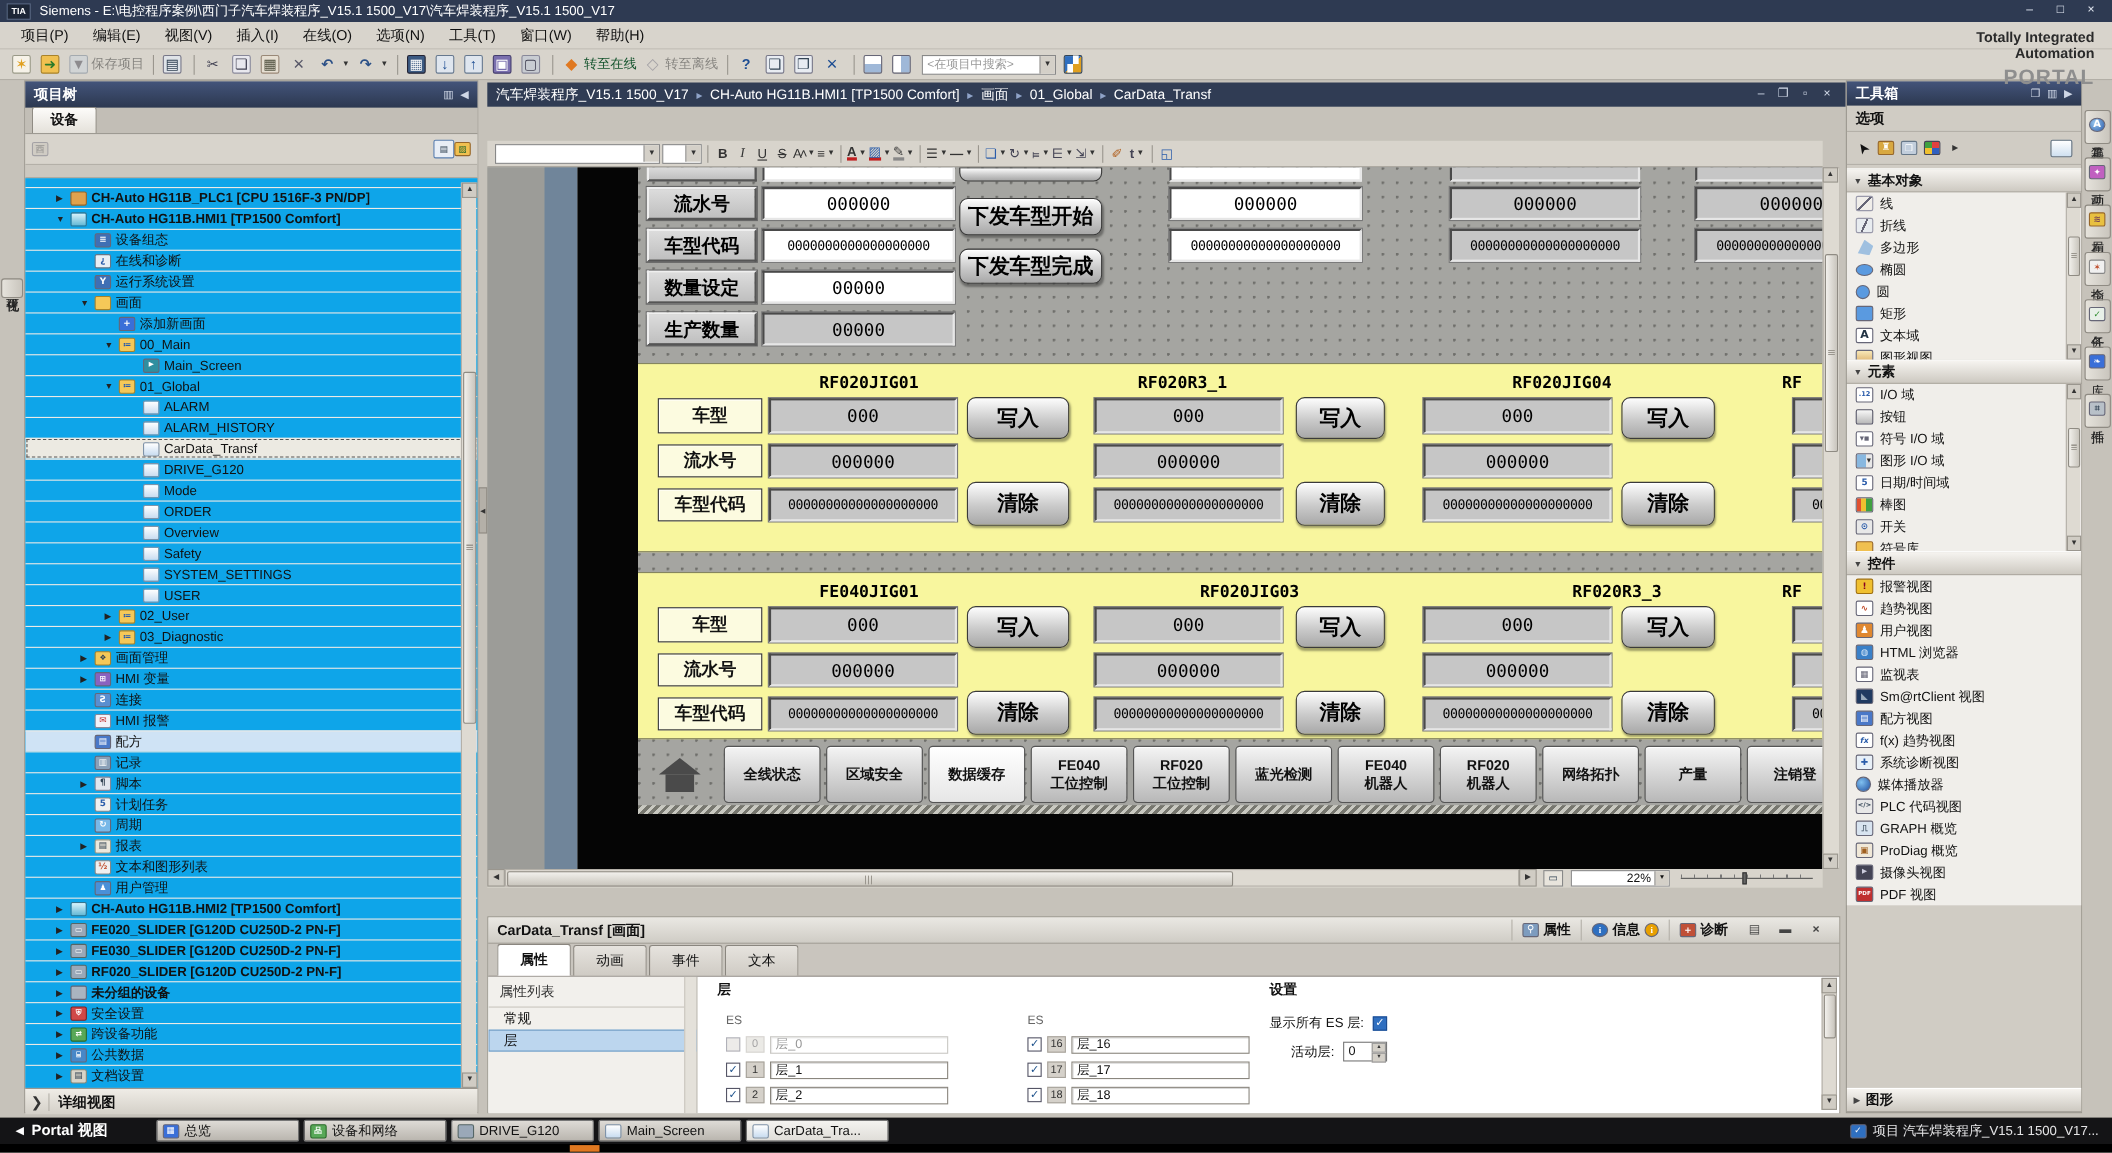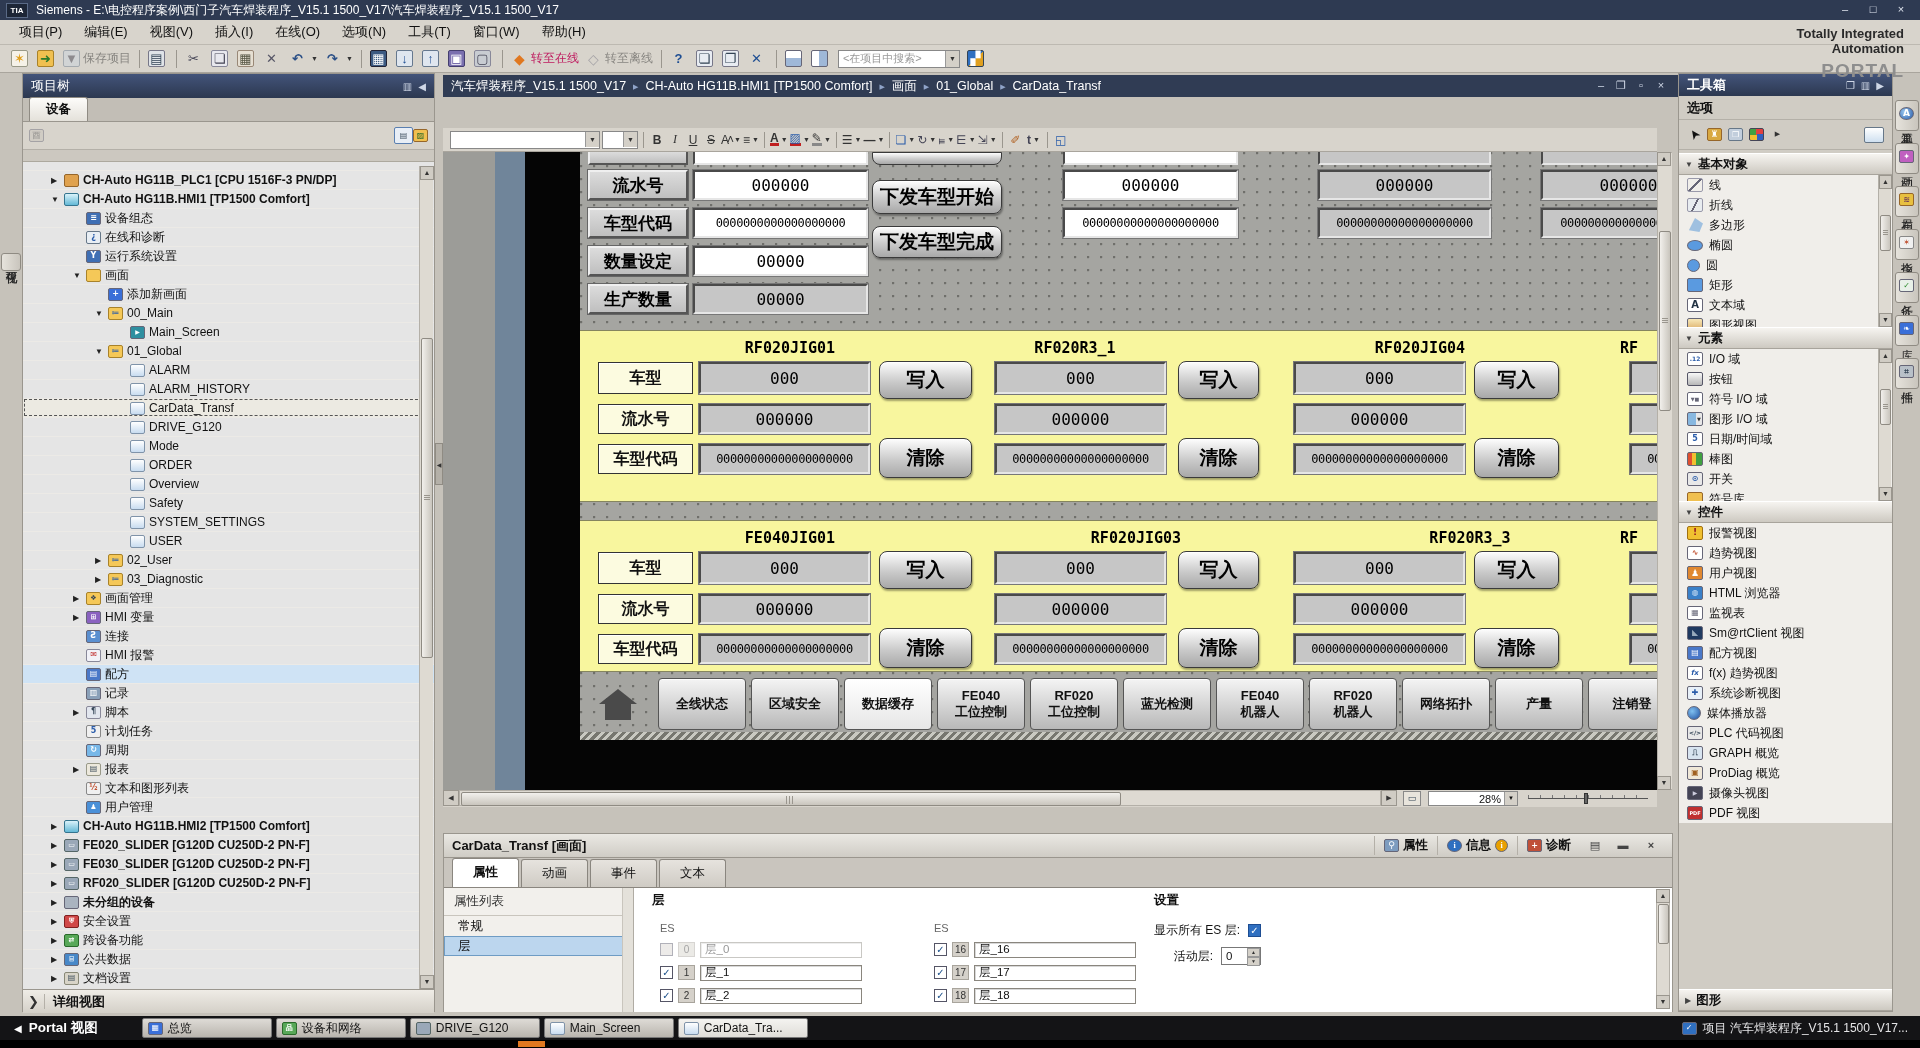--- a/index.html
+++ b/index.html
@@ -29,52 +29,52 @@
   .m-paste .mtg{background:#e6dfd2;border:1px solid #987;color:#554}.m-paste .mtg::before{content:"▦"}
   .m-del .mtg::before{content:"✕";color:#556}
   .m-undo .mtg::before{content:"↶";color:#2a4f86;font-weight:bold}
   .m-redo .mtg::before{content:"↷";color:#2a4f86;font-weight:bold}
   .m-compile .mtg{background:#3c5a82;color:#fff;border:1px solid #223}.m-compile .mtg::before{content:"▦"}
   .m-download .mtg{background:#dfe6ef;border:1px solid #66788e;color:#1d4d92;font-weight:bold}.m-download .mtg::before{content:"↓"}
   .m-upload .mtg{background:#dfe6ef;border:1px solid #66788e;color:#1d4d92;font-weight:bold}.m-upload .mtg::before{content:"↑"}
   .m-sim .mtg{background:#7a6fae;color:#fff;border:1px solid #443e6e}.m-sim .mtg::before{content:"▣"}
   .m-stop .mtg{background:#c8ccd2;border:1px solid #889;color:#445}.m-stop .mtg::before{content:"▢"}
   .m-online .mtg::before{content:"◆";color:#e07820;font-size:14px}
-  .m-online .mtl{color:#be185d}
+  .m-online .mtl{color:#14532d}
   .m-offline .mtg::before{content:"◇";color:#667;font-size:14px}
   .m-diag .mtg::before{content:"?";color:#1d4d92;font-weight:bold}
   .m-win1 .mtg{background:#e8ecf2;border:1px solid #778;color:#345}.m-win1 .mtg::before{content:"❏"}
   .m-win2 .mtg{background:#e8ecf2;border:1px solid #778;color:#345}.m-win2 .mtg::before{content:"❐"}
   .m-cross .mtg::before{content:"✕";color:#1d4d92;font-weight:bold}
   .m-split1 .mtg{background:linear-gradient(#fff 50%,#9fb8d8 50%);border:1px solid #667}
   .m-split2 .mtg{background:linear-gradient(90deg,#fff 50%,#9fb8d8 50%);border:1px solid #667}
   .scombo{width:122px;height:18px;background:#fff;border:1px solid #888;display:flex;align-items:center;margin:0 4px;font-size:11px}
   .scombo .ph{flex:1;color:#999;padding-left:4px;white-space:nowrap;overflow:hidden}
   .scombo .cdd{width:14px;height:16px;background:#d4d0c8;border-left:1px solid #999;font-size:7px;text-align:center;line-height:16px;color:#333}
   .m-tia .mtg{background:linear-gradient(135deg,#2f6fc0 50%,#e0a020 50%);border:1px solid #345;color:#fff}.m-tia .mtg::before{content:"▞"}
   #brand{position:absolute;top:26px;right:16px;text-align:right;z-index:6}
   #brand .b1{font-size:13px;font-weight:bold;color:#2a2a2a}
   #brand .b2{font-size:19px;font-weight:bold;color:#8e8e8e;letter-spacing:1px}
   
   #leftstrip{position:absolute;left:0;top:73px;width:22px;height:943px;background:#c6c2ba}
   .vtab{writing-mode:vertical-rl;background:linear-gradient(90deg,#e6e3dc,#c9c5bd);border:1px solid #8f8b83;border-radius:3px;font-size:12px;color:#222;padding:8px 2px;display:flex;align-items:center;gap:4px}
   #vistab{position:absolute;left:1px;top:180px;width:20px}
   
   #treepanel{position:absolute;left:22px;top:73px;width:413px;height:939px;background:#d0ccc4;border:1px solid #9a968e}
-  .phead{position:absolute;left:0;top:0;width:100%;height:24px;background:linear-gradient(#43547a,#2c3850);color:#fff;display:flex;align-items:center;padding:0 8px;font-size:13px;font-weight:normal}
+  .phead{position:absolute;left:0;top:0;width:100%;height:24px;background:linear-gradient(#43547a,#2c3850);color:#fff;display:flex;align-items:center;padding:0 8px;font-size:13px;font-weight:bold}
   .phead .sp{flex:1}
   .hico{color:#cfd7e6;font-size:10px;margin-left:6px}
   .ptabs{position:absolute;left:0;top:24px;width:100%;height:24px;background:#c2beb6;border-bottom:1px solid #9a968e;display:flex;align-items:flex-end;padding-left:6px}
   .dtab{background:linear-gradient(#fdfcfa,#e4e1da);border:1px solid #8f8b83;border-bottom:none;border-radius:3px 3px 0 0;padding:3px 16px;font-size:12.5px;font-weight:bold}
   .pbar{position:absolute;left:0;top:48px;width:100%;height:28px;background:#d8d4cc;border-bottom:1px solid #b4b0a8;display:flex;align-items:center;padding:0 6px}
   .pbar .sp{flex:1}
   .chip{display:inline-flex;align-items:center;justify-content:center;width:15px;height:13px;border:1px solid #667;border-radius:2px;background:#b8c8d8;font:700 8px/1 "DejaVu Sans",sans-serif;color:#fff;flex:none}
   .fr{border:1px solid #5a7fb0;background:#e8eef6;width:19px;height:17px}
   .pcols{position:absolute;left:0;top:76px;width:100%;height:12px;background:#ccc8c0;border-bottom:1px solid #aca89e}
-  .pbody{position:absolute;left:0;top:88px;width:100%;height:827px;background:#e5e5e5;overflow:hidden;padding-top:8px}
+  .pbody{position:absolute;left:0;top:88px;width:100%;height:827px;background:#0ea5e9;overflow:hidden;padding-top:8px}
   .trow{height:19px;display:flex;align-items:center;font-size:12px;border-top:1px solid #eceae6;white-space:nowrap;padding-right:16px}
   .ind-1{padding-left:28px}.ind-2{padding-left:50px}.ind-3{padding-left:72px}.ind-4{padding-left:94px}
   .arr{width:13px;color:#222;font-size:8px;flex:none}
   .ar-r::before{content:"▶"}.ar-d::before{content:"▼"}
   .ti{margin-right:4px}
   .tl{overflow:hidden;text-overflow:ellipsis}
   .tb-1 .tl{font-weight:bold}
   .sel-1{background:#eceae2;outline:1px dashed #555;outline-offset:-2px}
   .hl-1{background:#cfe3f5}
   .c-plc{background:#e0a24e;border-color:#96662a}
@@ -939,21 +939,21 @@
   <div id="hscrollrow">
     <span class="harr" style="left:0">◀</span>
     <span class="hsb" style="left:16px;width:922px">
       <span class="hthumb" style="left:1px;width:660px">
           <span class="hgrip"></span>
         </span>
     </span>
     <span class="harr" style="left:938px">▶</span>
     <span class="fitic">▭</span>
     <span class="zcombo">
-      <span class="zv">28%</span>
+      <span class="zv">22%</span>
       <span class="cdd">▼</span>
     </span>
     <span class="zslider">
       <span class="ticks"></span>
       <span class="line"></span>
       <span class="zt"></span>
     </span>
   </div>
 
   <div id="props">

